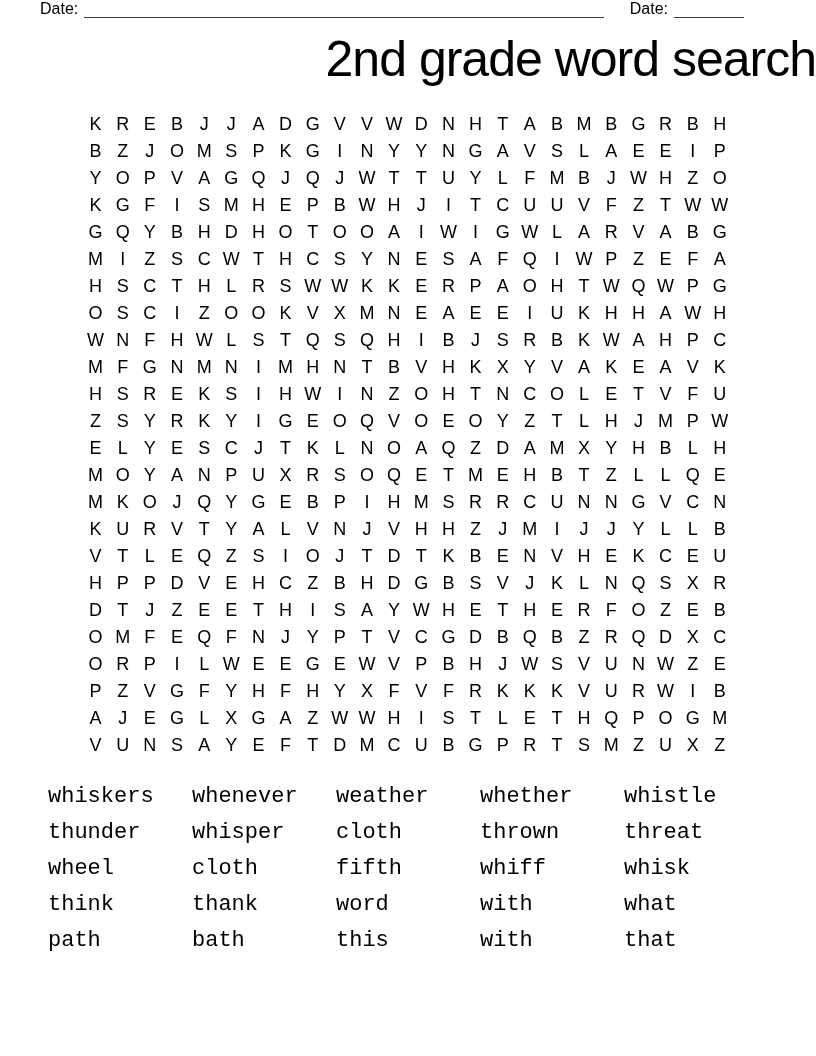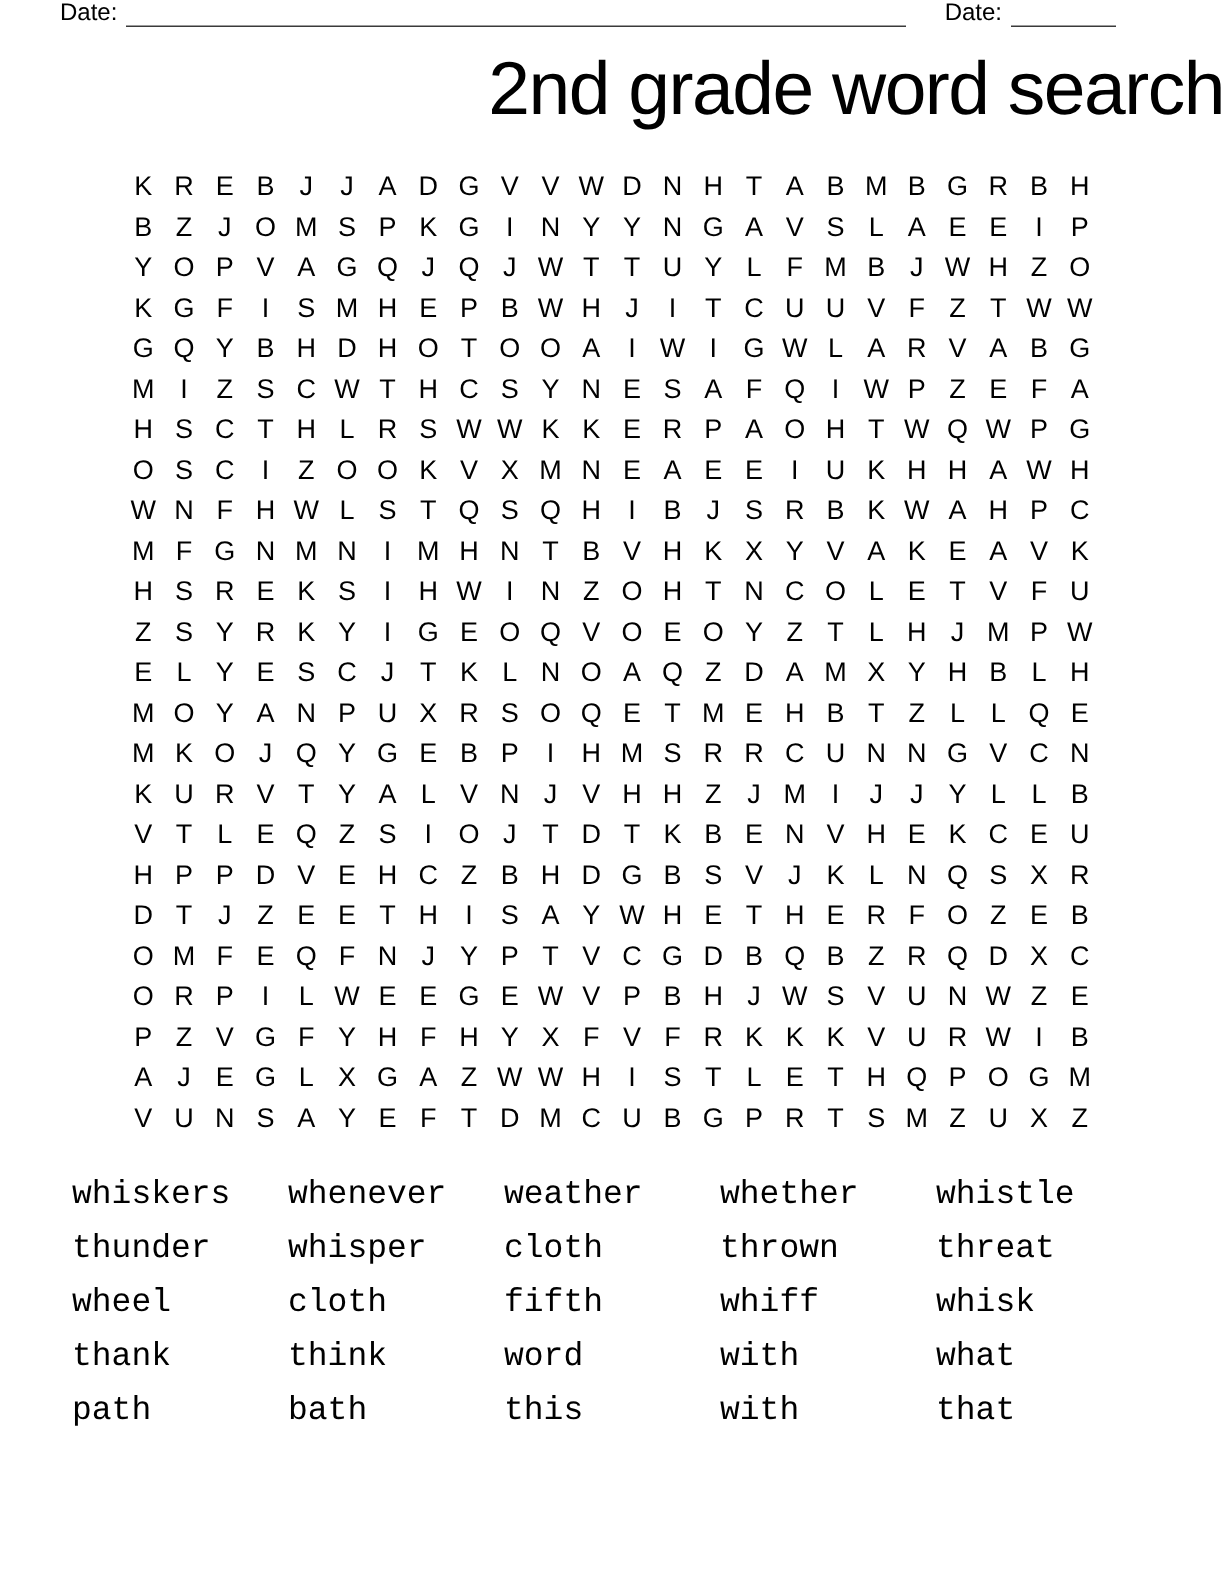--- a/index.html
+++ b/index.html
@@ -688,22 +688,22 @@
       <div class="word">thunder</div>
       <div class="word">whisper</div>
       <div class="word">cloth</div>
       <div class="word">thrown</div>
       <div class="word">threat</div>
       <div class="word">wheel</div>
       <div class="word">cloth</div>
       <div class="word">fifth</div>
       <div class="word">whiff</div>
       <div class="word">whisk</div>
+      <div class="word">think</div>
       <div class="word">thank</div>
-      <div class="word">think</div>
       <div class="word">word</div>
       <div class="word">with</div>
       <div class="word">what</div>
       <div class="word">path</div>
       <div class="word">bath</div>
       <div class="word">this</div>
       <div class="word">with</div>
       <div class="word">that</div>
     </div>
 

